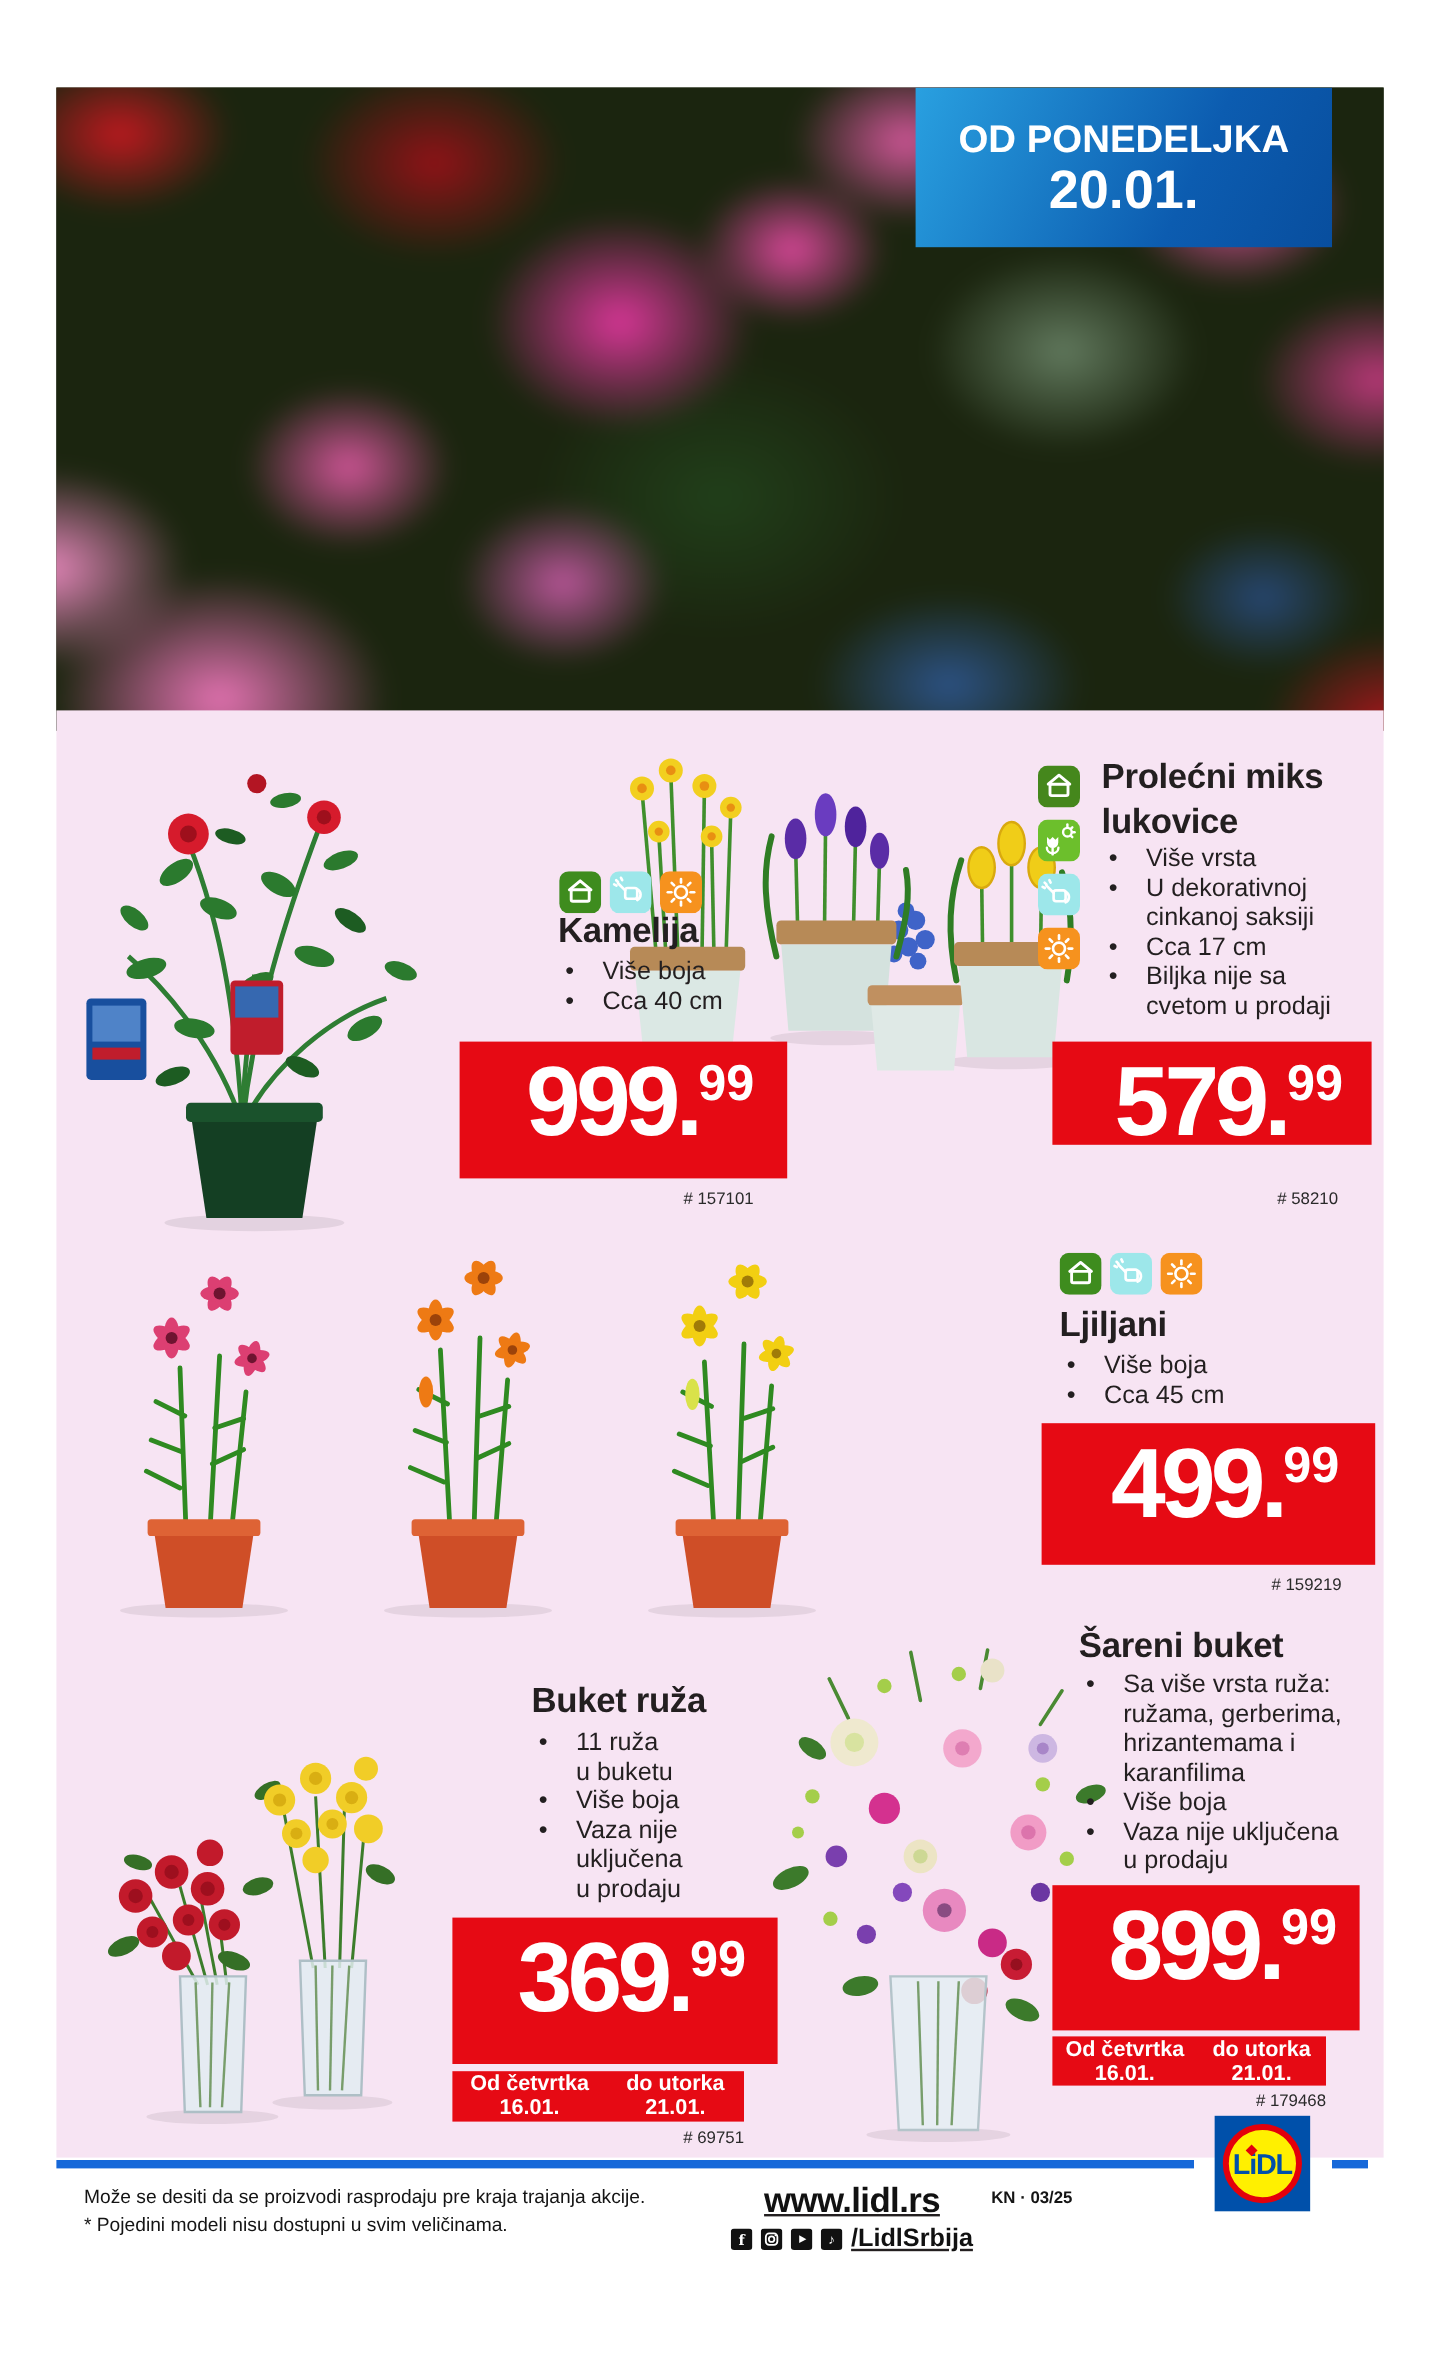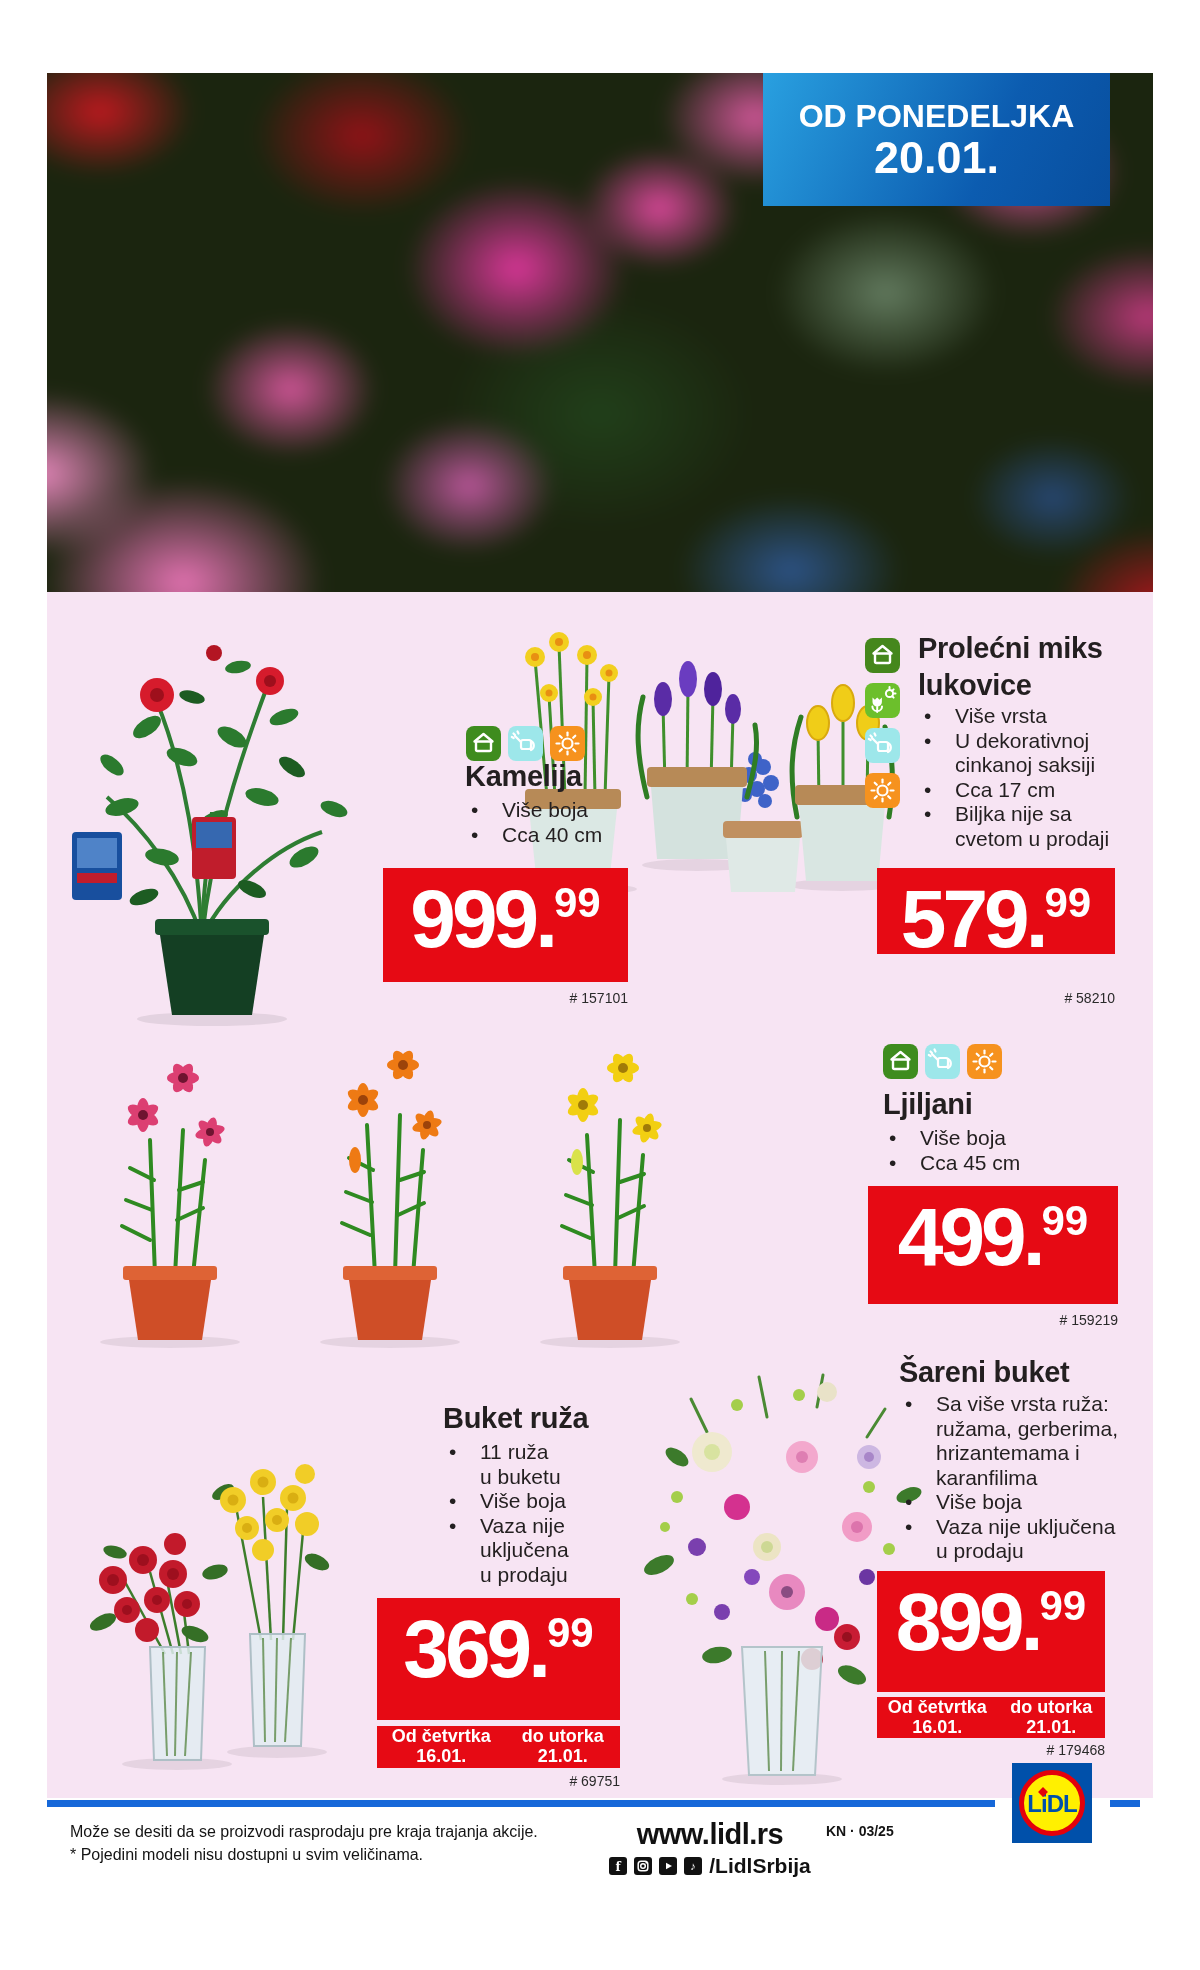--- a/index.html
+++ b/index.html
@@ -34,34 +34,34 @@
   .badge-l2{font-size:45px;font-weight:bold;line-height:48px;}
 
   
   .pink{position:absolute;left:47px;top:592px;width:1106px;height:1206px;background:#f7e4f3;}
   .abs{position:absolute;}
   .ptitle{position:absolute;font-size:29px;font-weight:bold;letter-spacing:-0.3px;line-height:37px;margin:0;}
   .bullets{position:absolute;list-style:none;margin:0;padding:0;font-size:21px;line-height:24.5px;}
   .bullets li{position:relative;padding-left:37px;}
   .bullets li::before{content:"•";position:absolute;left:6px;top:0;}
   .bl{display:block;}
-  .price-box{position:absolute;background:#e60a14;color:#fff;display:flex;justify-content:center;align-items:flex-start;}
+  .price-box{position:absolute;background:#e60a14;color:#fff;display:flex;justify-content:center;align-items:flex-start;padding-left:28px;}
   .price-main{font-size:82px;font-weight:bold;letter-spacing:-4px;line-height:1.2;margin-top:2px;}
   .price-sup{font-size:42px;font-weight:bold;line-height:1;margin-top:14px;}
   .sku{position:absolute;font-size:14px;color:#2a2a2a;text-align:right;}
   .date-banner{position:absolute;background:#e60a14;color:#fff;font-weight:bold;font-size:18px;line-height:20px;
     text-align:center;display:flex;justify-content:center;}
   .icon-row{position:absolute;display:flex;gap:7px;}
   .icon-col{position:absolute;display:flex;flex-direction:column;gap:10px;}
   .cicon{width:35px;height:35px;display:block;}
 
   
   .divider{position:absolute;height:7px;background:#1668d9;}
   .disclaimer{position:absolute;left:70px;top:1820px;font-size:16px;line-height:23px;color:#141414;}
-  .footer-center{position:absolute;left:600px;top:1818px;width:220px;text-align:center;}
+  .footer-center{position:absolute;left:600px;top:1818px;width:220px;text-align:center;text-decoration:underline;}
   .website{font-size:29px;font-weight:bold;letter-spacing:-0.5px;color:#111;}
   .social-row{display:flex;align-items:center;justify-content:center;gap:7px;margin-top:3px;}
   .handle{font-size:21px;font-weight:bold;color:#111;}
   .issue{position:absolute;left:826px;top:1823px;font-size:14px;font-weight:bold;color:#141414;}
   .logo{position:absolute;left:1012px;top:1763px;width:80px;height:80px;}
 </style>
 </head>
 <body>
 
 <div class="page">

